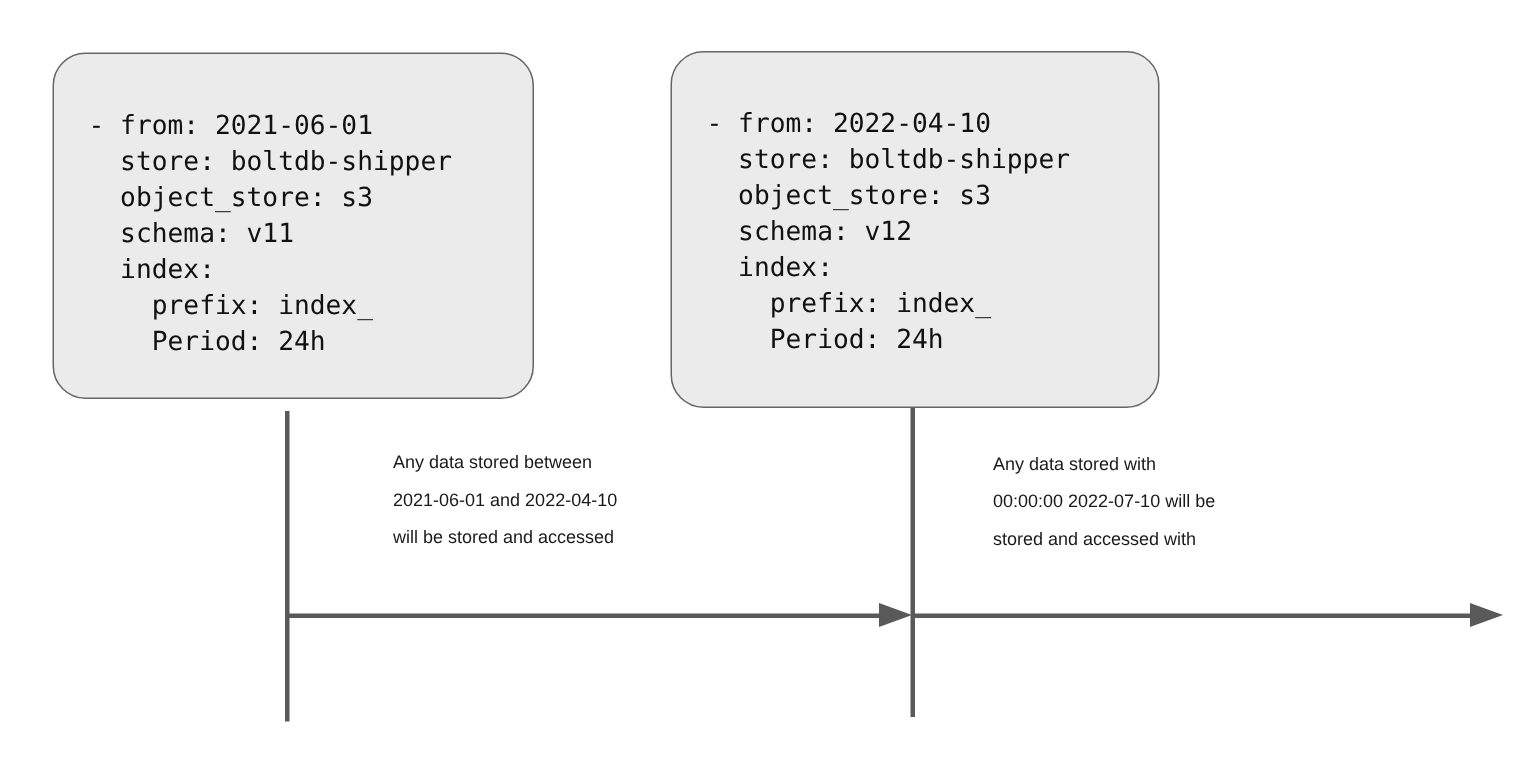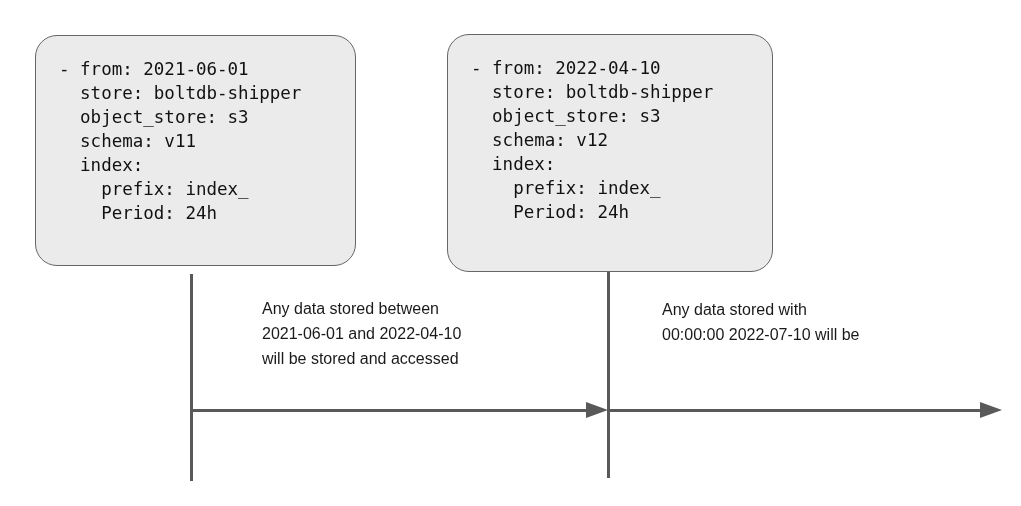--- a/index.html
+++ b/index.html
@@ -15,21 +15,21 @@
     position: absolute;
     background: #ebebeb;
     border: 1.5px solid #666666;
     border-radius: 22px;
     box-sizing: border-box;
   }
   .cfg-box.box1 { left: 35px; top: 35px; width: 321px; height: 231px; }
   .cfg-box.box2 { left: 447px; top: 34px; width: 326px; height: 238px; }
   .cfg {
     margin: 0;
-    padding: 21px 8px 0 23px;
+    padding: 36px 8px 0 23px;
     font-family: "DejaVu Sans Mono", monospace;
     font-size: 17.5px;
     line-height: 24px;
     color: #111111;
     white-space: pre;
   }
   .vline {
     position: absolute;
     width: 3px;
     background: #595959;
@@ -48,21 +48,21 @@
     width: 0;
     height: 0;
     border-top: 8px solid transparent;
     border-bottom: 8px solid transparent;
     border-left: 22px solid #595959;
   }
   .ahead.a1 { left: 586px; top: 402px; }
   .ahead.a2 { left: 980px; top: 402px; }
   .note {
     position: absolute;
-    font-size: 16px;
+    font-size: 12px;
     line-height: 25px;
     color: #1a1a1a;
   }
   .note span { display: block; }
   .note.n1 { left: 262px; top: 296px; }
   .note.n2 { left: 662px; top: 297px; }
 </style>
 </head>
 <body>
 
@@ -99,15 +99,16 @@
 
   <div class="note n1">
     <span>Any data stored between</span>
     <span>2021-06-01 and 2022-04-10</span>
     <span>will be stored and accessed</span>
   </div>
 
   <div class="note n2">
     <span>Any data stored with</span>
     <span>00:00:00 2022-07-10 will be</span>
+    <span>stored and accessed with</span>
   </div>
 
 </div>
 
 </body></html>

